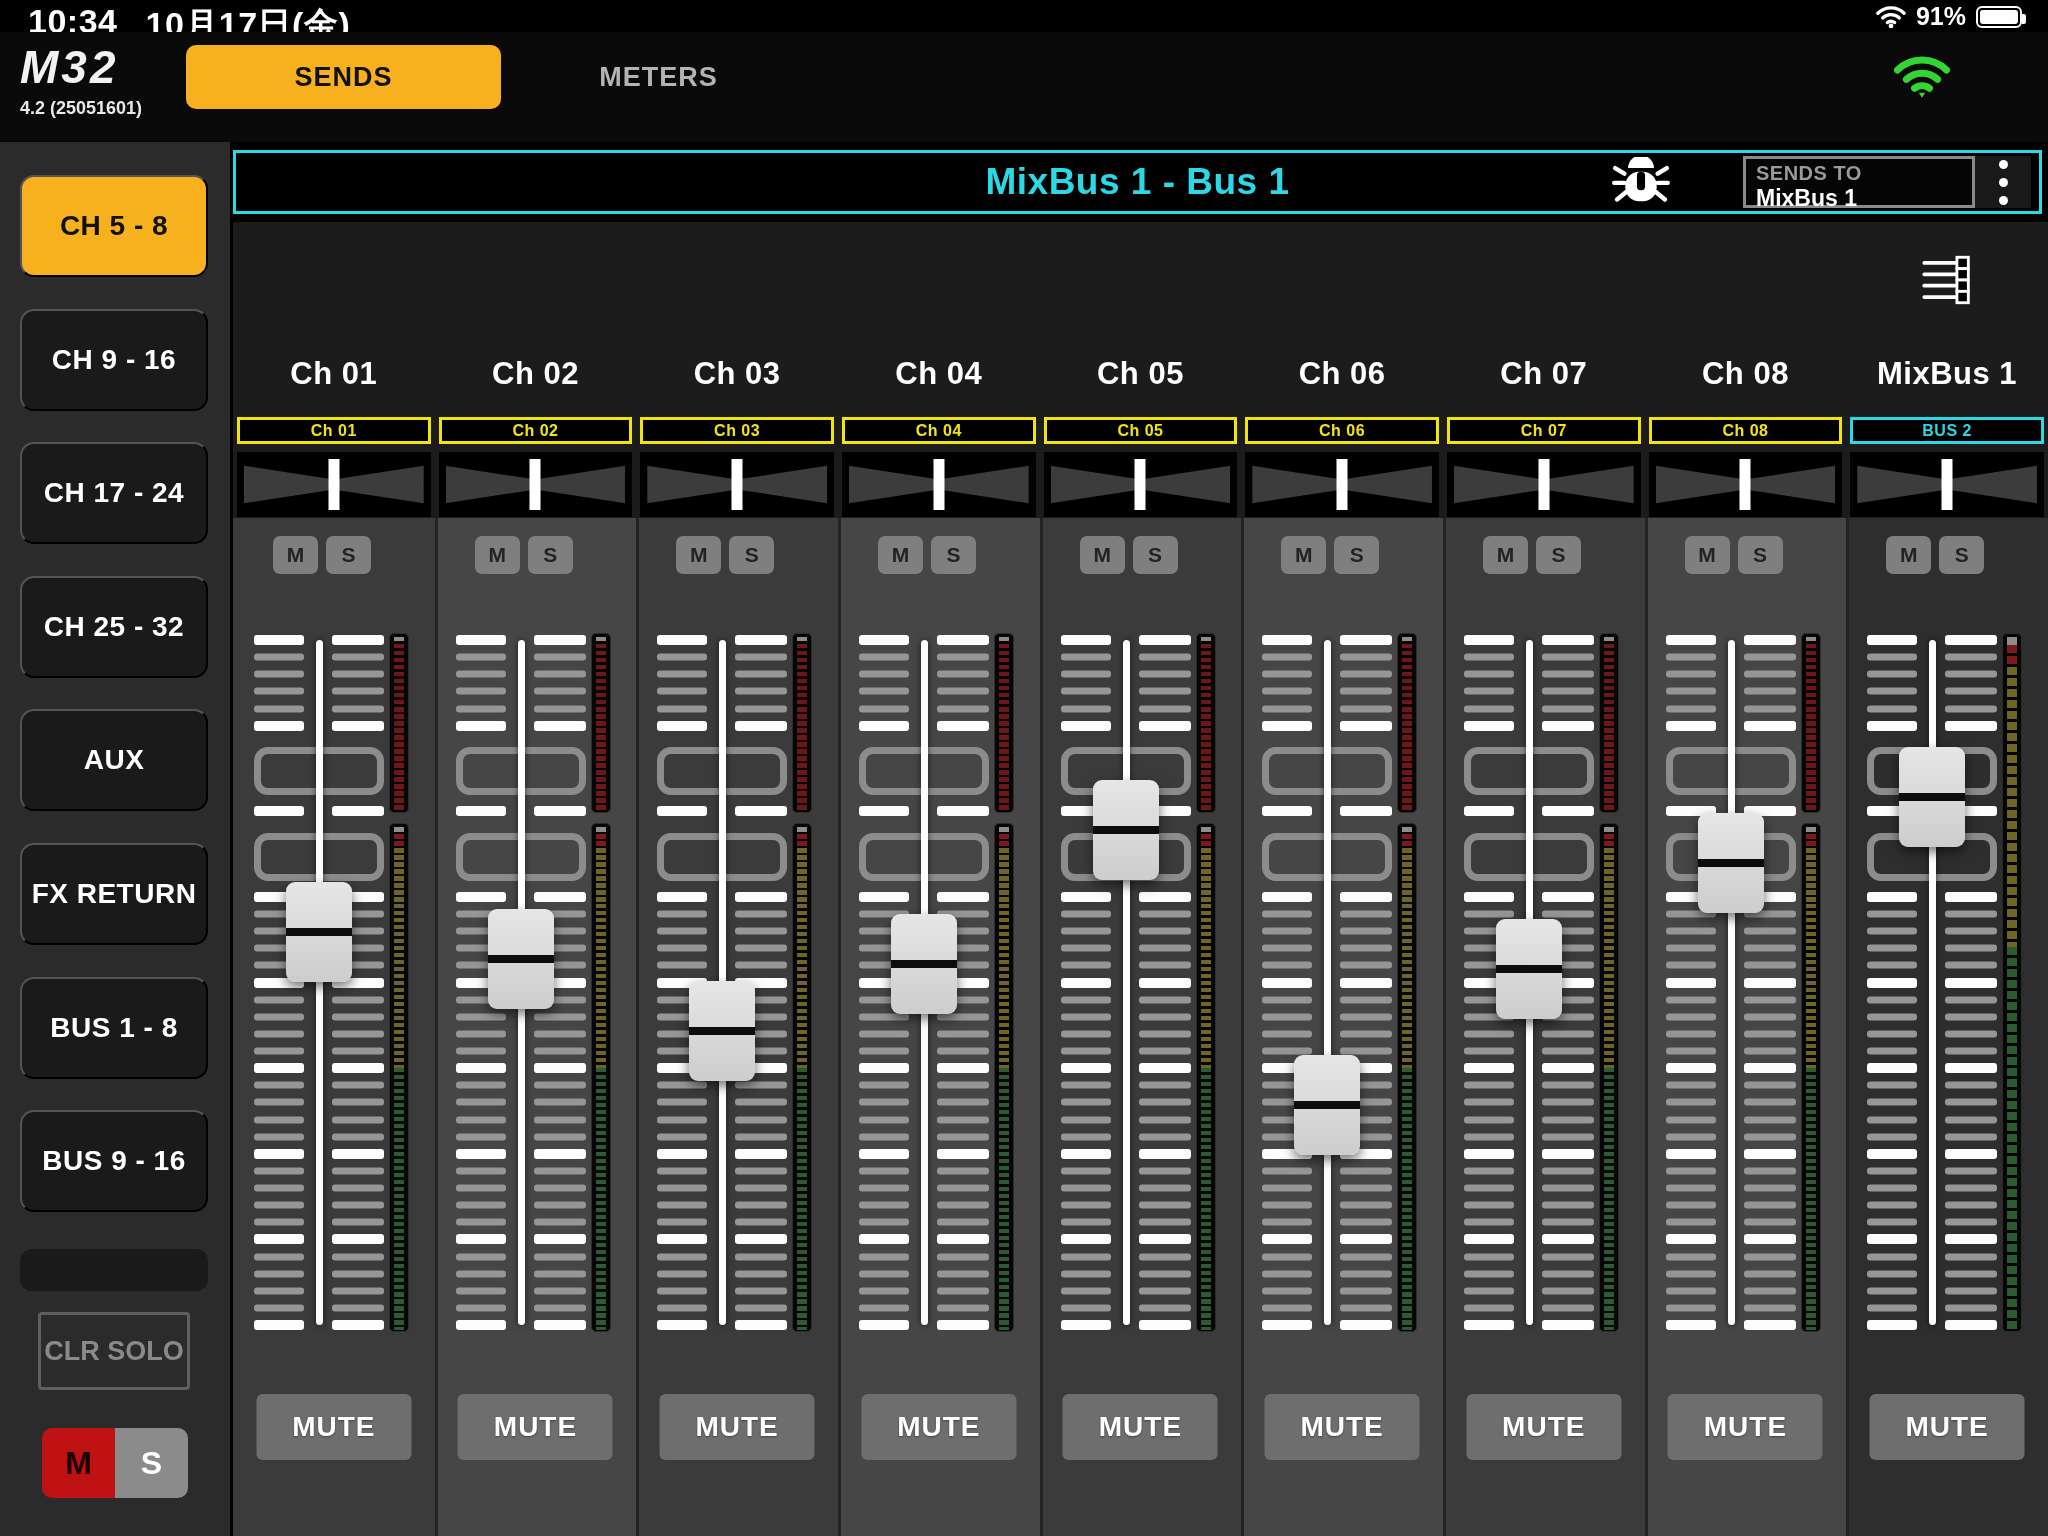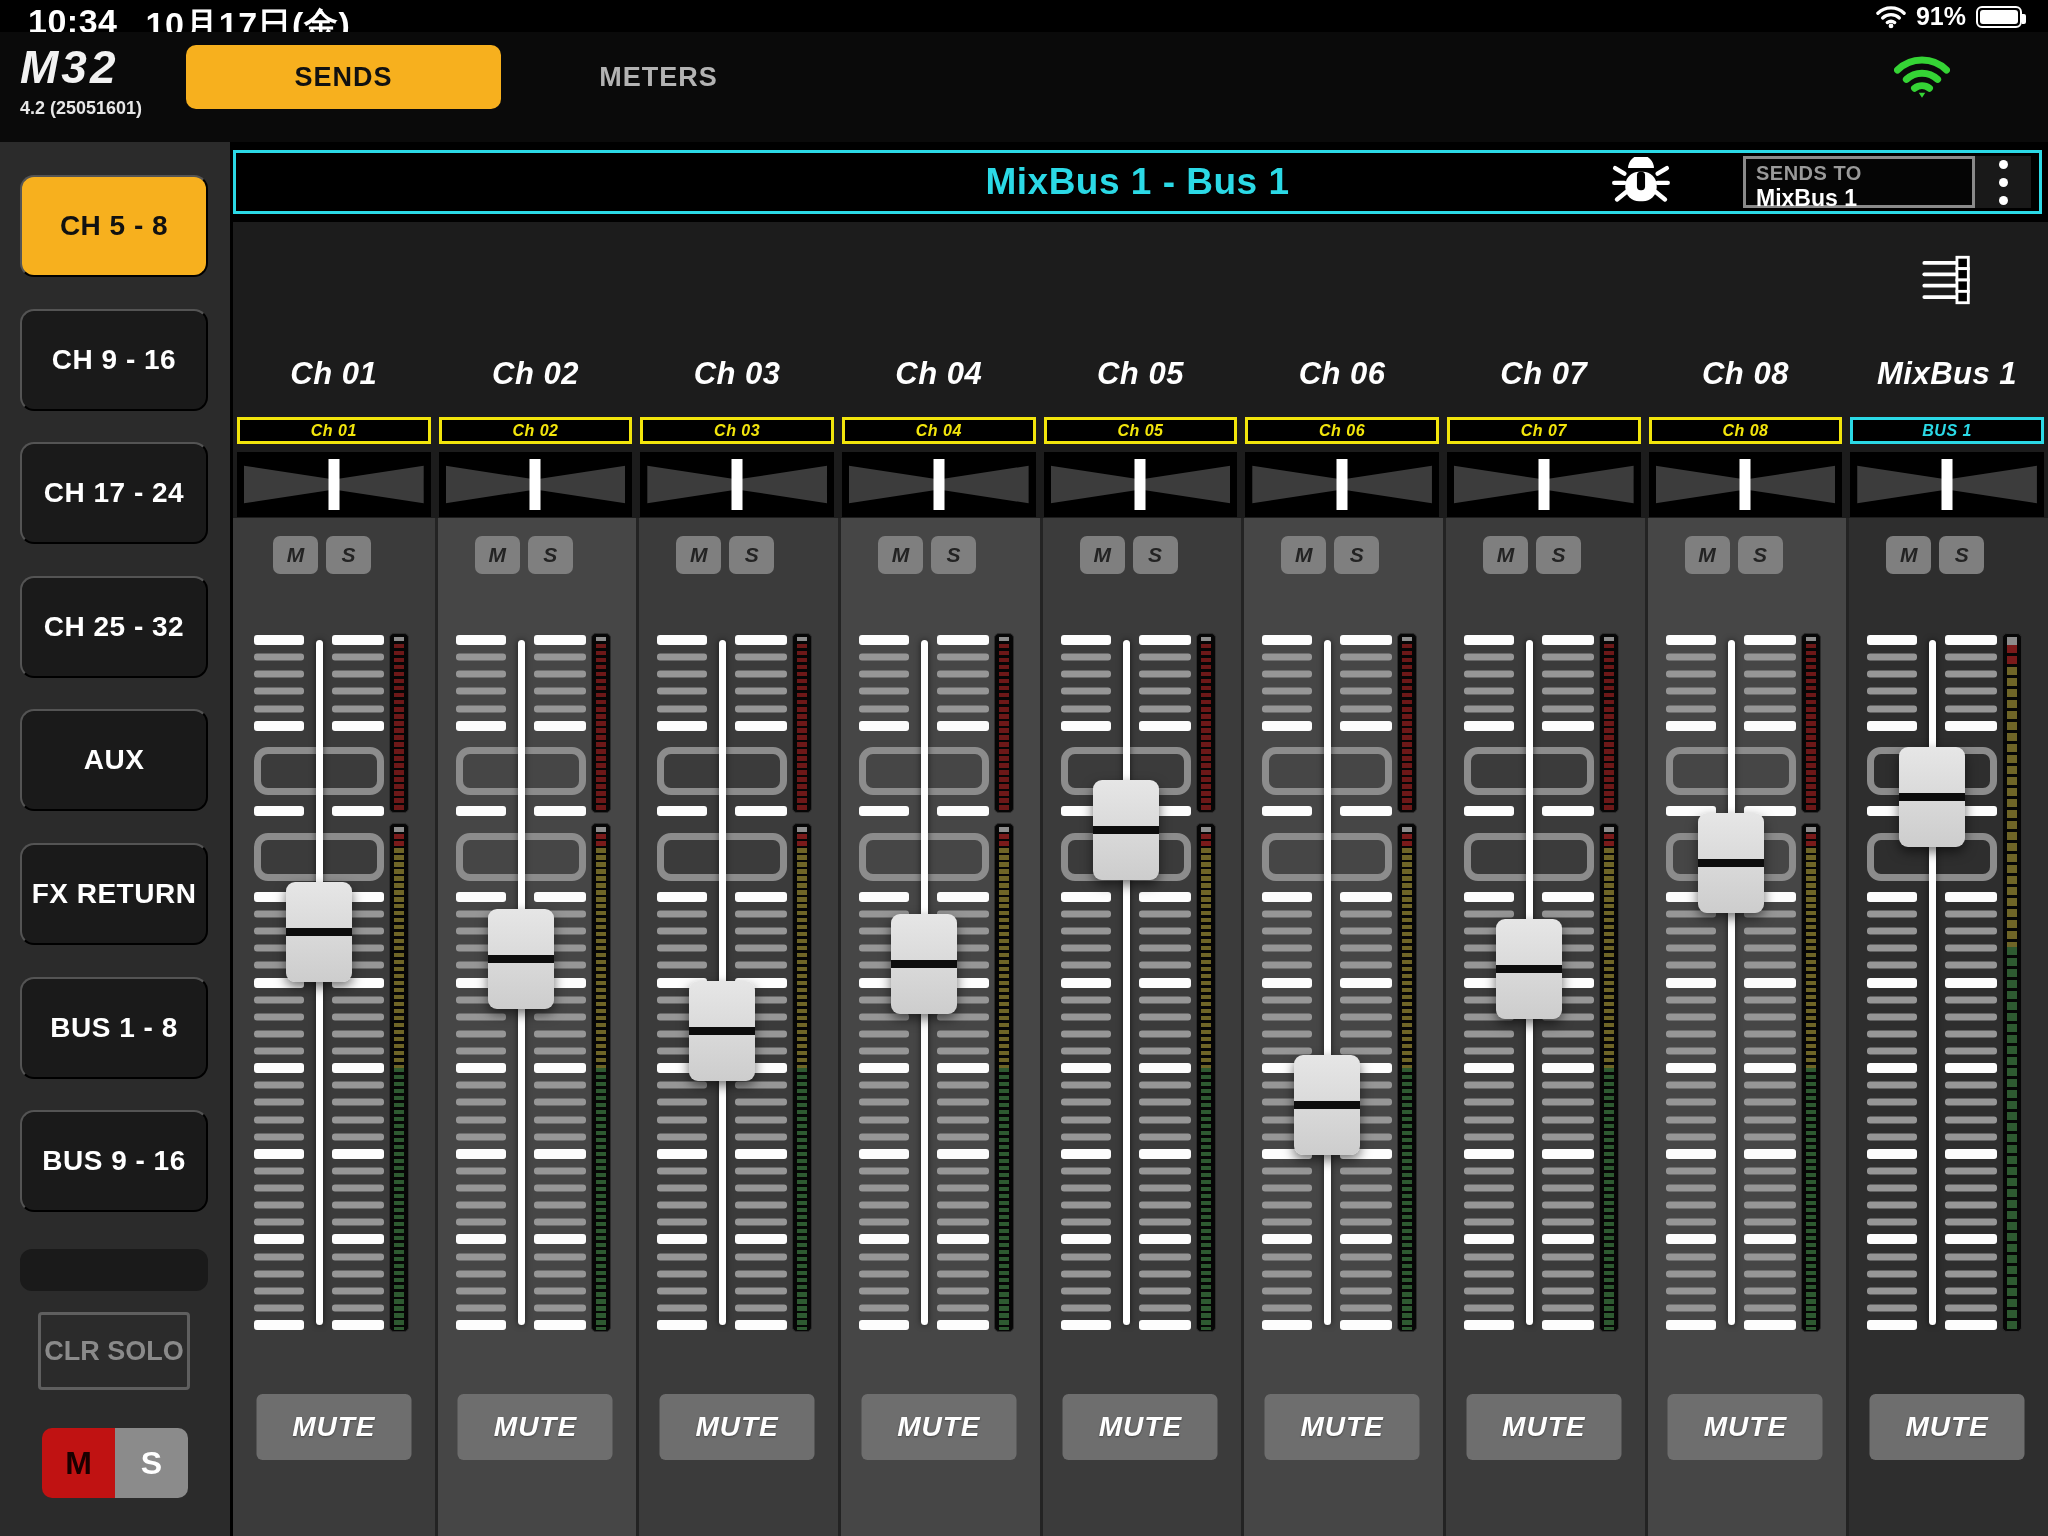--- a/index.html
+++ b/index.html
@@ -42,21 +42,21 @@
   .page-title { color:var(--accent-cyan); font-size:37px; font-weight:700; letter-spacing:.5px; }
   .bug { position:absolute; left:1375px; top:4px; width:66px; height:50px; }
   .sendsbox { position:absolute; right:8px; top:3px; width:288px; height:52px; display:flex; background:#191919; }
   .sendsbox .txt { width:232px; height:52px; border:3px solid #8a8a8a; background:#050505; padding:3px 0 0 10px; }
   .sends-label { color:#9a9a9a; font-size:20px; font-weight:700; letter-spacing:.5px; }
   .sends-value { color:#fff; font-size:23px; font-weight:700; }
   .sendsbox .dots { flex:1; display:flex; flex-direction:column; align-items:center; justify-content:center; gap:9px; }
   .sendsbox .dots i { width:9px; height:9px; border-radius:50%; background:#fff; }
   
   .strips { position:absolute; left:233px; top:222px; width:1815px; height:1314px; background:#1c1c1c; display:flex; }
-  .strip { position:relative; width:11.1111%; height:100%;font-style:italic; }
+  .strip { position:relative; width:11.1111%; height:100%; }
   .strip-lower { position:absolute; left:0; right:0; top:296px; bottom:0; }
   .strip.odd  .strip-lower { background:#3b3b3b; }
   .strip.even .strip-lower { background:#464646; }
   .strip.bus  .strip-lower { background:#2e2e2e; }
   .strip:not(:first-child) .strip-lower { border-left:3px solid #232323; }
   .group-icon { position:absolute; left:0; right:0; top:28px; height:60px; display:flex; align-items:center; justify-content:center; }
   .strip-name { position:absolute; left:0; right:0; top:130px; height:44px; color:#fff; font-size:31px; font-weight:700;
                 display:flex; align-items:center; justify-content:center; letter-spacing:.5px; }
   .scribble { position:absolute; left:4px; right:4px; top:195px; height:27px; background:#000;
               border:3px solid var(--scribble-yellow); color:var(--scribble-yellow);
@@ -971,21 +971,21 @@
       </g>
       <g fill="#000" stroke="#fff" stroke-width="2">
         <rect x="26" y="1" width="8" height="8"></rect>
             <rect x="26" y="9" width="8" height="8"></rect>
         <rect x="26" y="17" width="8" height="8"></rect>
             <rect x="26" y="25" width="8" height="8"></rect>
       </g>
         </svg>
       </div>
       <div class="strip-name">MixBus 1</div>
-      <div class="scribble">BUS 1</div>
+      <div class="scribble">BUS 2</div>
       <div class="pan">
         <div class="wing l"></div>
         <div class="wing r"></div>
         <div class="bar" style="margin-left: 0px;"></div>
       </div>
       <div class="ms-row">
         <div class="ms-btn m">M</div>
         <div class="ms-btn s">S</div>
       </div>
       <div class="scale">

